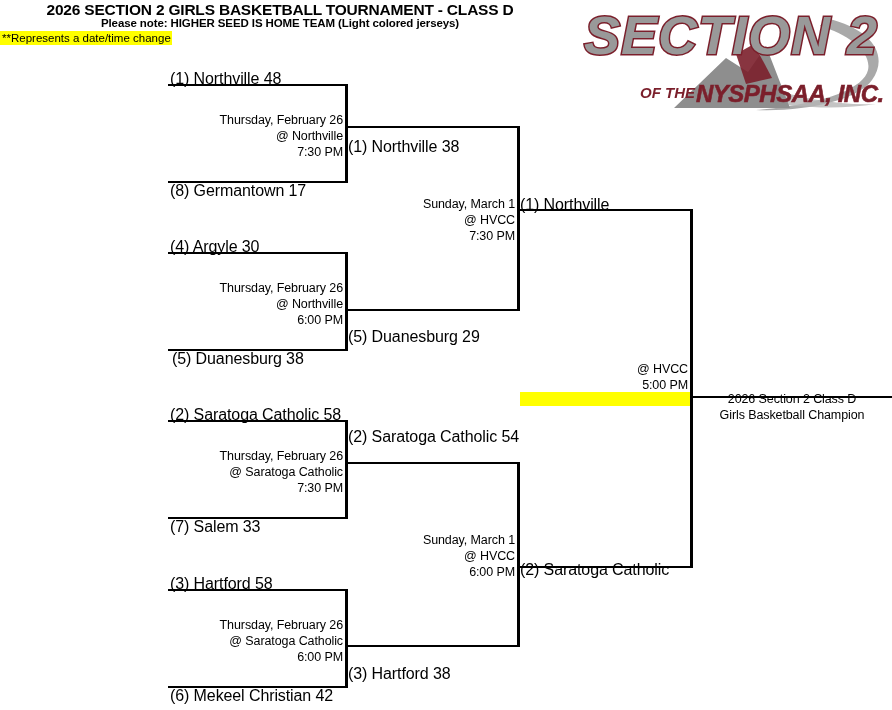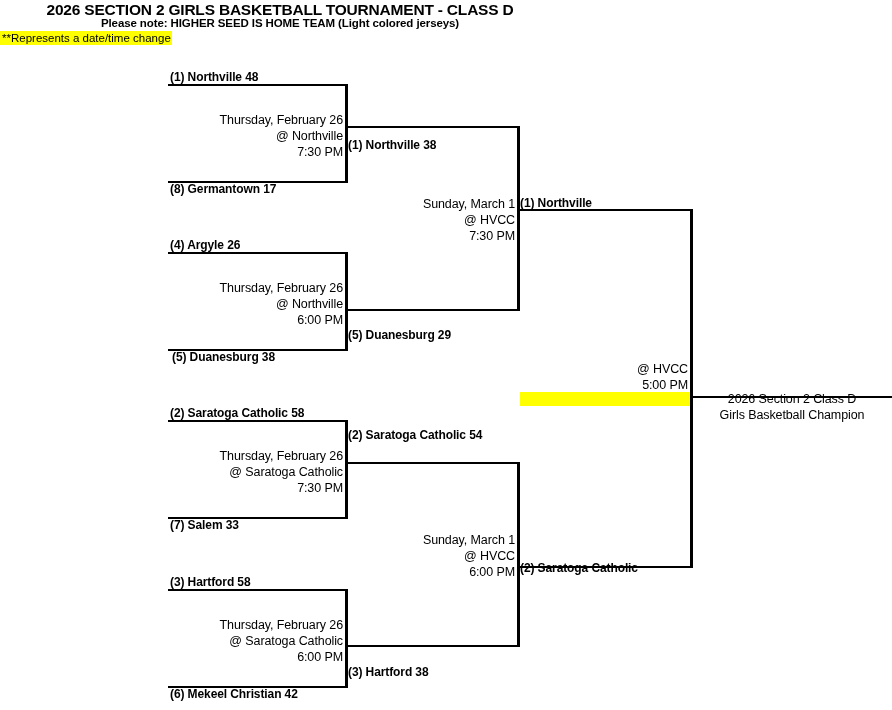--- a/index.html
+++ b/index.html
@@ -72,24 +72,23 @@
   }
   .vline {
     position: absolute;
     background: #000000;
     width: 3px;
   }
 
   
   .team {
     position: absolute;
-    font-size: 12px;
-    white-space: nowrap;
-    letter-spacing: -0.1px;
-    font-weight: bold;
+    font-size: 16px;
+    white-space: nowrap;
+    letter-spacing: -0.1px;
   }
   .gameinfo {
     position: absolute;
     font-size: 12.5px;
     text-align: right;
     white-space: nowrap;
     line-height: 16px;
     letter-spacing: -0.1px;
   }
   .gameinfo .ln { display: block; }
@@ -111,36 +110,52 @@
 </style>
 </head>
 <body>
 
 <div id="page">
 
   <div class="title">2026 SECTION 2 GIRLS BASKETBALL TOURNAMENT - CLASS D</div>
   <div class="subtitle">Please note:  HIGHER SEED IS HOME TEAM (Light colored jerseys)</div>
   <div class="note-change">**Represents a date/time change</div>
 
+  <div class="logo">
+    <svg width="316" height="112" viewBox="0 0 316 112" xmlns="http://www.w3.org/2000/svg">
+
+      <path d="M250 18 C300 30 312 58 296 80 C282 100 230 112 180 110 C250 104 288 88 292 70 C296 52 272 34 244 26 Z" fill="#9a9a9a" opacity="0.85"></path>
+      <path d="M160 72 C200 96 260 106 300 104 C250 112 180 106 140 86 Z" fill="#b5b5b5" opacity="0.8"></path>
+
+      <path d="M98 108 L150 58 L172 72 L190 46 L214 108 Z" fill="#8e8e8e"></path>
+      <path d="M160 54 L178 44 L196 78 L170 84 Z" fill="#7B1F2B" opacity="0.9"></path>
+
+      <text x="8" y="54" font-family="'Liberation Sans', sans-serif" font-size="54" font-weight="bold" font-style="italic" letter-spacing="1" fill="#999999" stroke="#7B1F2B" stroke-width="3" paint-order="stroke">SECTION 2</text>
+
+      <text x="64" y="98" font-family="'Liberation Sans', sans-serif" font-size="15" font-weight="bold" font-style="italic" fill="#7B1F2B">OF THE</text>
+
+      <text x="120" y="102" font-family="'Liberation Sans', sans-serif" font-size="24" font-weight="bold" font-style="italic" letter-spacing="-0.5" fill="#7B1F2B" stroke="#7B1F2B" stroke-width="0.6">NYSPHSAA, INC.</text>
+    </svg>
+  </div>
 
   <div class="hline" style="left:168px; top:84px; width:180px;"></div>
   <div class="vline" style="left:345px; top:84px; height:99px;"></div>
   <div class="hline" style="left:168px; top:181px; width:180px;"></div>
   <div class="team" style="left:170px; top:70px;">(1) Northville 48</div>
   <div class="team" style="left:170px; top:182px;">(8) Germantown 17</div>
   <div class="gameinfo" style="left:145px; top:112px; width:198px;">
     <span class="ln">Thursday, February 26</span>
     <span class="ln">@ Northville</span>
     <span class="ln">7:30 PM</span>
   </div>
 
   <div class="hline" style="left:168px; top:252px; width:180px;"></div>
   <div class="vline" style="left:345px; top:252px; height:99px;"></div>
   <div class="hline" style="left:168px; top:349px; width:180px;"></div>
-  <div class="team" style="left:170px; top:238px;">(4) Argyle 26</div>
+  <div class="team" style="left:170px; top:238px;">(4) Argyle 30</div>
   <div class="team" style="left:172px; top:350px;">(5) Duanesburg 38</div>
   <div class="gameinfo" style="left:145px; top:280px; width:198px;">
     <span class="ln">Thursday, February 26</span>
     <span class="ln">@ Northville</span>
     <span class="ln">6:00 PM</span>
   </div>
 
   <div class="hline" style="left:168px; top:420px; width:180px;"></div>
   <div class="vline" style="left:345px; top:420px; height:99px;"></div>
   <div class="hline" style="left:168px; top:517px; width:180px;"></div>

